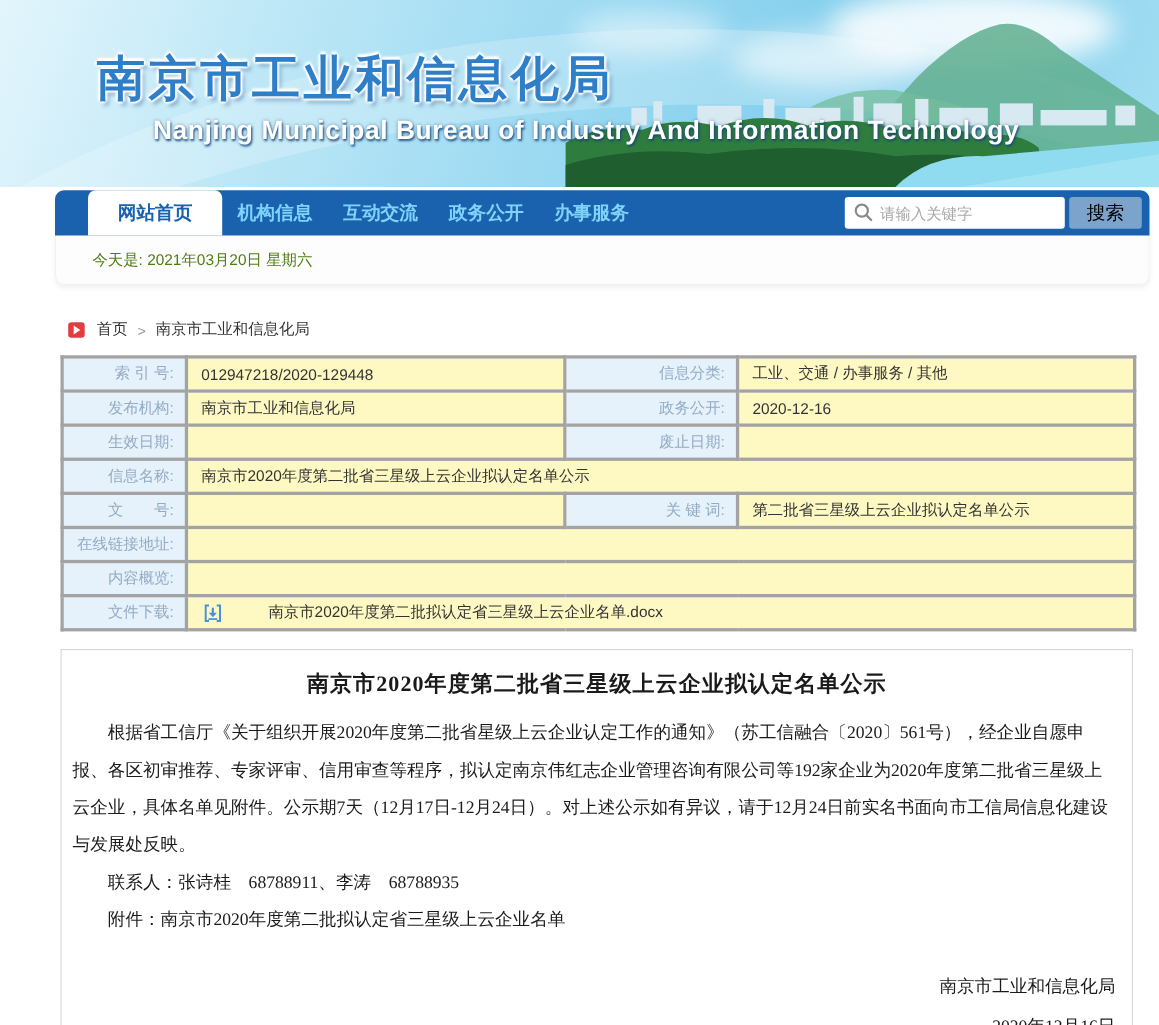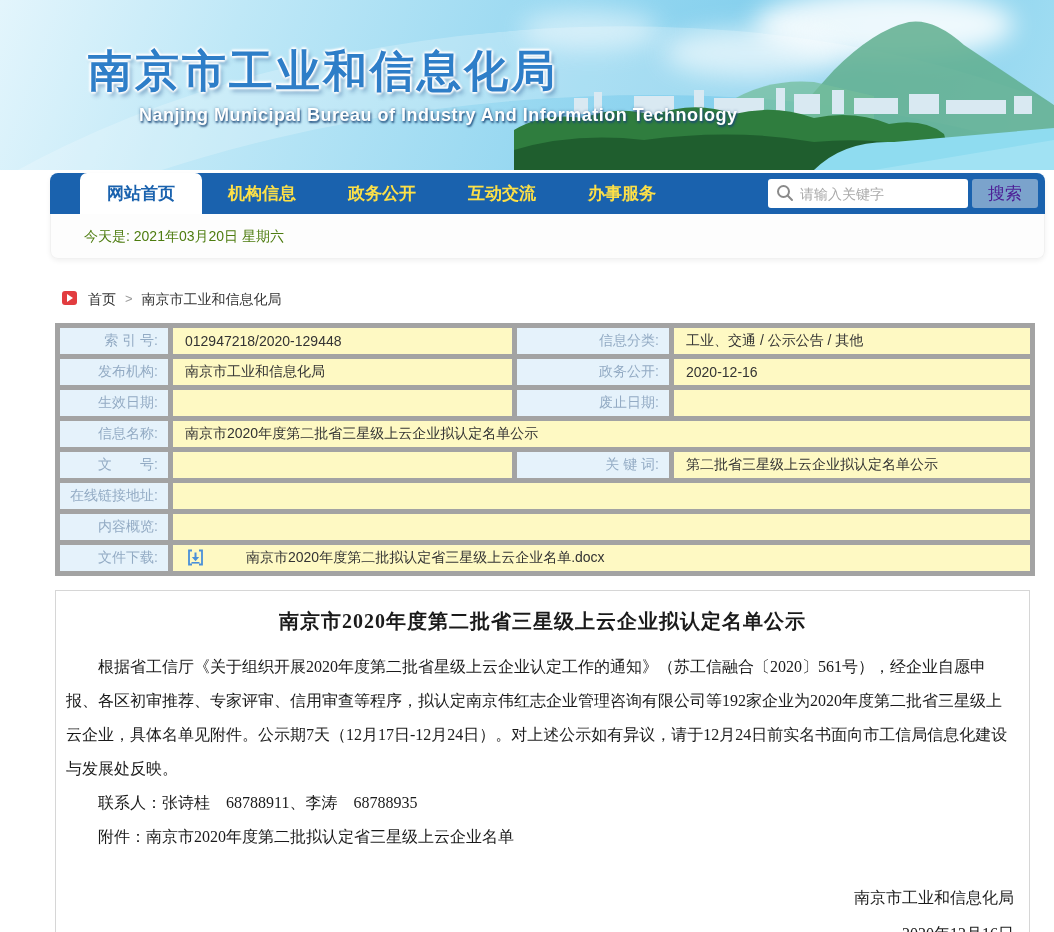--- a/index.html
+++ b/index.html
@@ -28,87 +28,87 @@
   .cloud.c3 { width:140px; height:40px; top:10px; left:520px; opacity:.6; }
   .banner-scene { position:absolute; right:0; bottom:0; }
   .banner-title {
     position:absolute; left:88px; top:42px;
     font-size:44px; font-weight:bold; letter-spacing:3px;
     color:#2e7ec8;
     text-shadow:-2px 0 2px #fff, 2px 0 2px #fff, 0 -2px 2px #fff, 0 2px 2px #fff, 3px 4px 4px rgba(30,80,140,.45);
   }
   .banner-subtitle {
     position:absolute; left:91px; top:105px;
-    font-size:18px; font-weight:bold; color:#ffffff;
+    font-size:24px; font-weight:bold; color:#ffffff;
     text-shadow:1px 2px 2px rgba(25,70,120,.85), 0 0 3px rgba(25,70,120,.5);
     letter-spacing:.5px;
     padding-left:48px;
   }
 
   
   .navwrap { position:absolute; top:173px; left:50px; width:995px;
              box-shadow:0 2px 5px rgba(0,0,0,.06); border-radius:8px; }
   .navbar {
     height:41px; background:#1a62ae; border-radius:8px 8px 0 0;
     display:flex; align-items:flex-end; position:relative;
   }
   .tab {
-    color:#fde047; font-size:17px; font-weight:bold; line-height:41px;
-    padding:0 26px; cursor:pointer; white-space:nowrap;
+    color:#7dd3fc; font-size:17px; font-weight:bold; line-height:41px;
+    padding:0 14px; cursor:pointer; white-space:nowrap;
   }
   .tab.active {
     background:#fff; color:#1a62ae; border-radius:7px 7px 0 0;
     margin-left:30px; padding:0 27px;
   }
   .search { position:absolute; right:7px; top:6px; display:flex; }
   .search-box { position:relative; }
   .search-input {
     width:200px; height:29px; border:none; border-radius:3px;
     padding:0 0 0 32px; font-size:14px; color:#0369a1; outline:none;
     font-family:"Liberation Sans",sans-serif;
   }
   .search-input::placeholder { color:#a9a9a9; }
   .search-icon { position:absolute; left:8px; top:5px; }
   .search-btn {
     width:66px; height:29px; margin-left:4px; border:none; border-radius:3px;
-    background:#7ba3cc; color:#4c1d95; font-size:17px; cursor:pointer;
+    background:#7ba3cc; color:#000000; font-size:17px; cursor:pointer;
     font-family:"Liberation Sans",sans-serif;
   }
   .datebar {
     height:45px; background:#fdfdfd; border-radius:0 0 8px 8px;
     line-height:45px; padding-left:33px; font-size:14px; color:#4d7c0f;
     border:1px solid #f1f1f1; border-top:none;
   }
 
   
   .breadcrumb {
     position:absolute; top:291px; left:62px;
-    display:flex; font-size:14px; color:#333;
+    display:flex; align-items:center; font-size:14px; color:#333;
   }
   .bc-icon {
     width:15px; height:14px; background:#e23c3f; border-radius:3px;
     display:inline-flex; align-items:center; justify-content:center; margin-right:11px;
   }
   .bc-icon::after {
     content:""; border-left:6px solid #fff; border-top:4px solid transparent;
     border-bottom:4px solid transparent; margin-left:1px;
   }
   .bc-sep { color:#999; margin:0 9px; font-size:13px; }
 
   
   .info-table {
     position:absolute; top:323px; left:55px; width:975px;
     border-collapse:collapse; table-layout:fixed;
   }
-  .info-table td { border:5px solid #a3a3a3; height:31px; font-size:14px; overflow:hidden; white-space:nowrap; }
+  .info-table td { border:3px solid #a3a3a3; height:31px; font-size:14px; overflow:hidden; white-space:nowrap; }
   .info-table td.lbl {
     background:#e5f2fb; color:#93abc4; text-align:right; padding-right:10px;
   }
   .info-table td.val { padding-left:12px; color:#333; background:#fef9c3; }
-  .file-cell { display:flex; }
+  .file-cell { display:flex; align-items:center; }
   .file-name { margin-left:42px; color:#333; cursor:pointer; }
   .dl-icon { display:inline-flex; margin-left:2px; cursor:pointer; }
 
   
   .article {
     position:absolute; top:590px; left:55px; width:975px; height:400px;
     border:1px solid #d6d6d6; background:#fff;
     font-family:"Liberation Serif", serif;
   }
   .article-title {
@@ -155,22 +155,22 @@
   </svg>
   <div class="banner-title">南京市工业和信息化局</div>
   <div class="banner-subtitle">Nanjing Municipal Bureau of Industry And Information Technology</div>
 </div>
 
 <div class="navwrap">
   <div class="navbar">
     <div id="nav-tabs" style="display:flex; align-items:flex-end; height:27px;">
         <div class="tab active">网站首页</div>
         <div class="tab">机构信息</div>
+        <div class="tab">互动交流</div>
         <div class="tab">政务公开</div>
-        <div class="tab">互动交流</div>
         <div class="tab">办事服务</div>
       </div>
     <div class="search">
       <div class="search-box">
         <svg class="search-icon" width="18" height="18" viewBox="0 0 18 18">
           <circle cx="7.5" cy="7.5" r="5.5" fill="none" stroke="#8a8a8a" stroke-width="2"></circle>
           <line x1="11.8" y1="11.8" x2="16" y2="16" stroke="#8a8a8a" stroke-width="2" stroke-linecap="round"></line>
         </svg>
         <input class="search-input" type="text" placeholder="请输入关键字" style="">
       </div>
@@ -192,21 +192,21 @@
       <col style="width:113px">
       <col style="width:344px">
       <col style="width:157px">
       <col style="width:361px">
     </colgroup>
   <tbody id="info-tbody">
       <tr>
         <td class="lbl">索 引 号:</td>
         <td class="val">012947218/2020-129448</td>
         <td class="lbl">信息分类:</td>
-        <td class="val">工业、交通 / 公示公告 / 其他</td>
+        <td class="val">工业、交通 / 办事服务 / 其他</td>
       </tr>
       <tr>
         <td class="lbl">发布机构:</td>
         <td class="val">南京市工业和信息化局</td>
         <td class="lbl">政务公开:</td>
         <td class="val">2020-12-16</td>
       </tr>
       <tr>
         <td class="lbl">生效日期:</td>
         <td class="val"></td>

